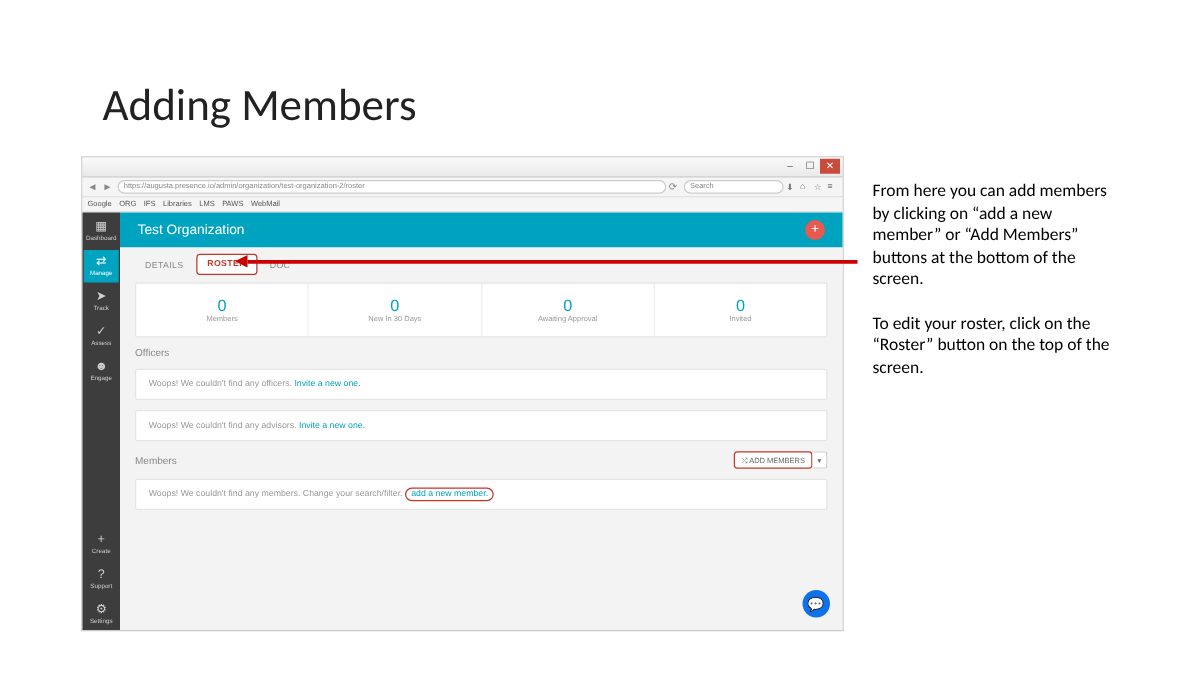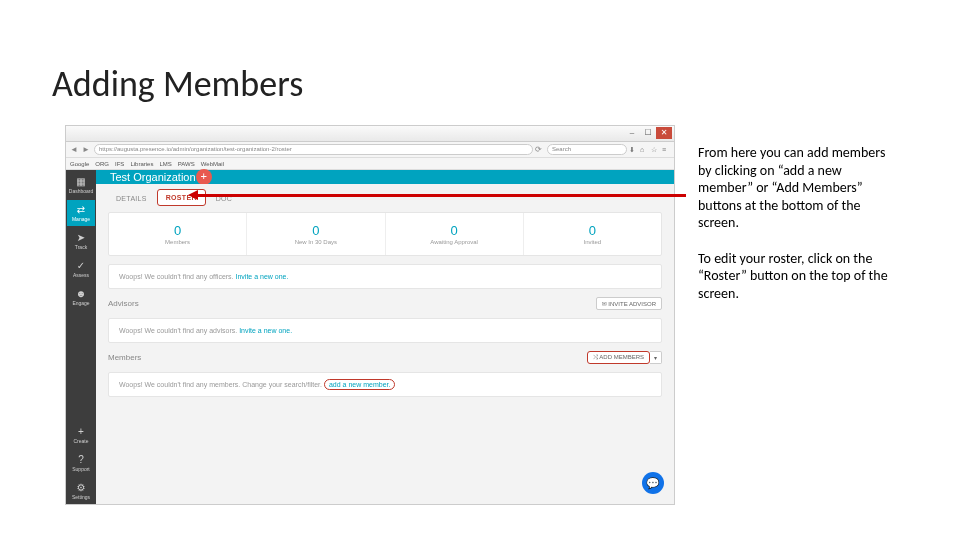--- a/index.html
+++ b/index.html
@@ -1,18 +1,18 @@
 <!DOCTYPE html>
 <html><head>
 <meta charset="utf-8">
 <style>
   * { margin: 0; padding: 0; box-sizing: border-box; }
   body { width: 960px; height: 540px; font-family: Calibri, Arial, sans-serif; background: #fff; position: relative; }
 
-  .slide-title { position: absolute; top: 62px; left: 52px; font-size: 36px; font-weight: 400; color: #222; }
+  .slide-title { position: absolute; top: 62px; left: 82px; font-size: 36px; font-weight: 400; color: #222; }
 
   .screenshot {
     position: absolute; top: 125px; left: 65px; width: 610px; height: 380px;
     background: #f2f2f2; border: 1px solid #ccc; font-family: Arial, sans-serif;
   }
 
   
   .browser-top { height: 16px; background: linear-gradient(#fafafa,#e9e9e9); border-bottom: 1px solid #ccc; position: relative; }
   .win-btns { position: absolute; right: 2px; top: 1px; display: flex; }
   .win-btn { width: 16px; height: 12px; font-size: 8px; text-align: center; line-height: 12px; color: #555; }
@@ -31,21 +31,21 @@
   
   .app-body { display: flex; height: calc(100% - 44px); }
   .sidebar { width: 30px; background: #3d3d3d; display: flex; flex-direction: column; align-items: center; padding-top: 2px; gap: 2px; }
   .side-item { width: 28px; height: 26px; display: flex; flex-direction: column; align-items: center; justify-content: center; color: #cfcfcf; font-size: 6px; position: relative; }
   .side-item.active { background: #00a3bf; color: #fff; }
   .side-icon { font-size: 10px; line-height: 10px; }
   .side-label { font-size: 5px; margin-top: 1px; }
   .side-spacer { flex: 1; }
 
   .main { flex: 1; display: flex; flex-direction: column; background: #f3f3f3; }
-  .header { height: 14px; background: #00a3bf; display: flex; align-items: center; padding: 0 14px; justify-content: flex-start; }
+  .header { height: 28px; background: #00a3bf; display: flex; align-items: center; padding: 0 14px; justify-content: space-between; }
   .org-title { color: #fff; font-size: 11px; font-weight: 300; }
   .plus-btn { width: 16px; height: 16px; border-radius: 50%; background: #e85a4f; color: #fff; font-size: 11px; text-align: center; line-height: 15px; }
 
   .tabs-row { height: 22px; display: flex; align-items: flex-end; padding: 0 12px; gap: 2px; background: #f3f3f3; position: relative; }
   .tab { font-size: 7px; padding: 4px 8px; color: #888; letter-spacing: 0.3px; }
   .tab.active { background: #fff; color: #c0392b; font-weight: 600; border: 1.5px solid #c0392b; border-radius: 3px; }
 
   
   .roster-arrow {
     position: absolute; left: 92px; top: 7px; width: 498px; height: 8px;
@@ -191,31 +191,28 @@
           <div class="stat">
             <span class="stat-num">0</span>
             <span class="stat-lbl">Awaiting Approval</span>
           </div>
           <div class="stat">
             <span class="stat-num">0</span>
             <span class="stat-lbl">Invited</span>
           </div>
         </div>
 
+        <div class="section-title">Officers</div>
         <div class="section-card">
           <span class="section-msg">
             <span>Woops! We couldn't find any officers.</span>
             <span class="link">Invite a new one.</span>
           </span>
         </div>
 
-        <div class="advisor-head">
-          <span class="section-title">Advisors</span>
-          <span class="invite-btn">✉ INVITE ADVISOR</span>
-        </div>
         <div class="section-card">
           <span class="section-msg">
             <span>Woops! We couldn't find any advisors.</span>
             <span class="link">Invite a new one.</span>
           </span>
         </div>
 
         <div class="members-head">
           <span class="section-title">Members</span>
           <span style="display:flex;">

